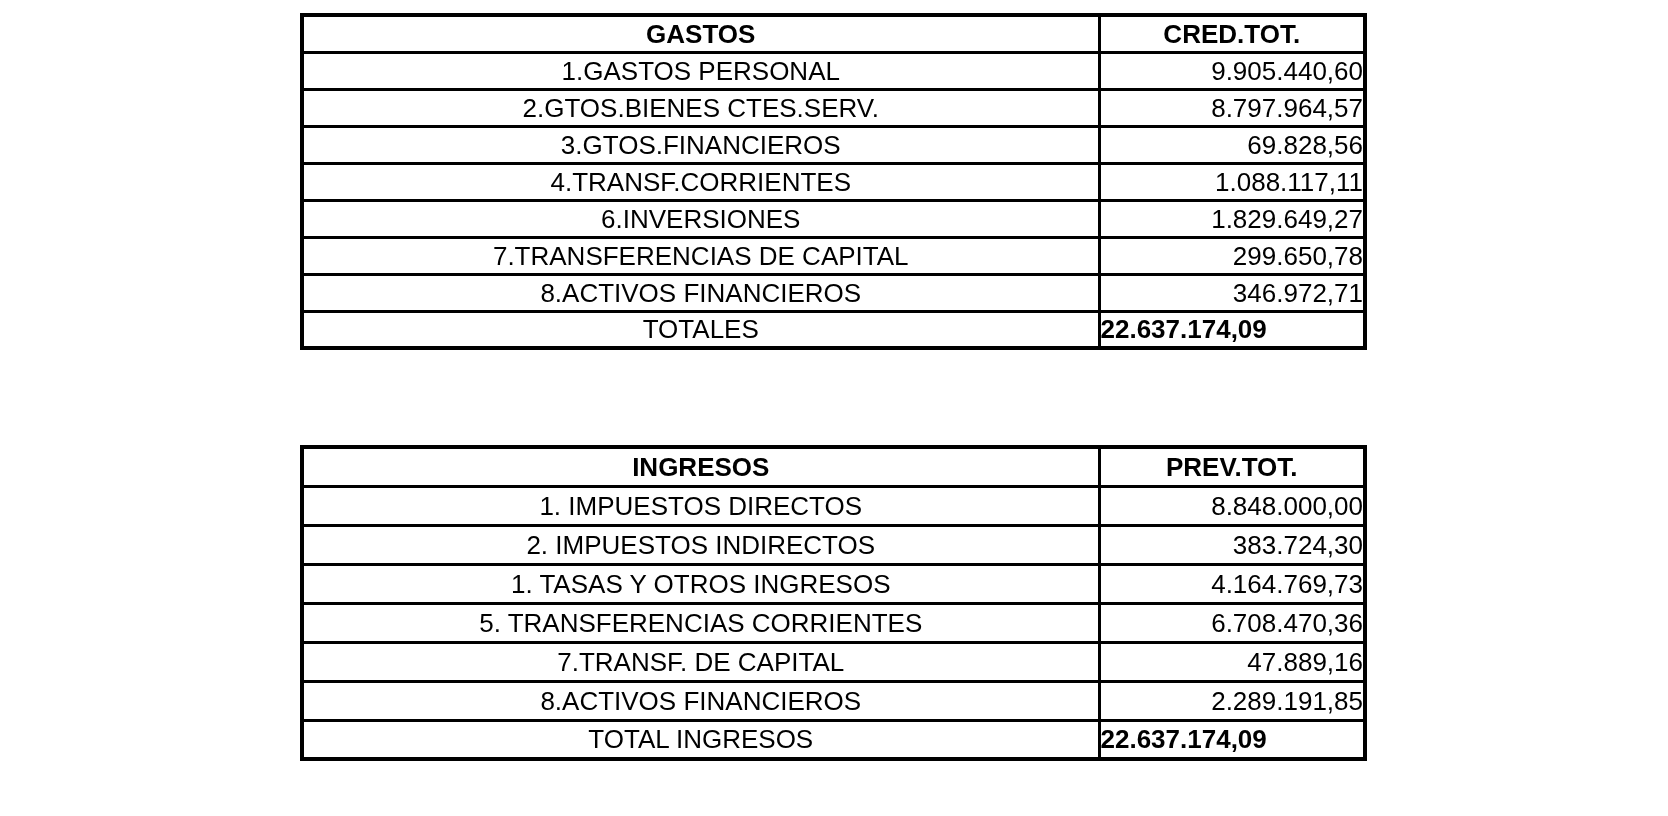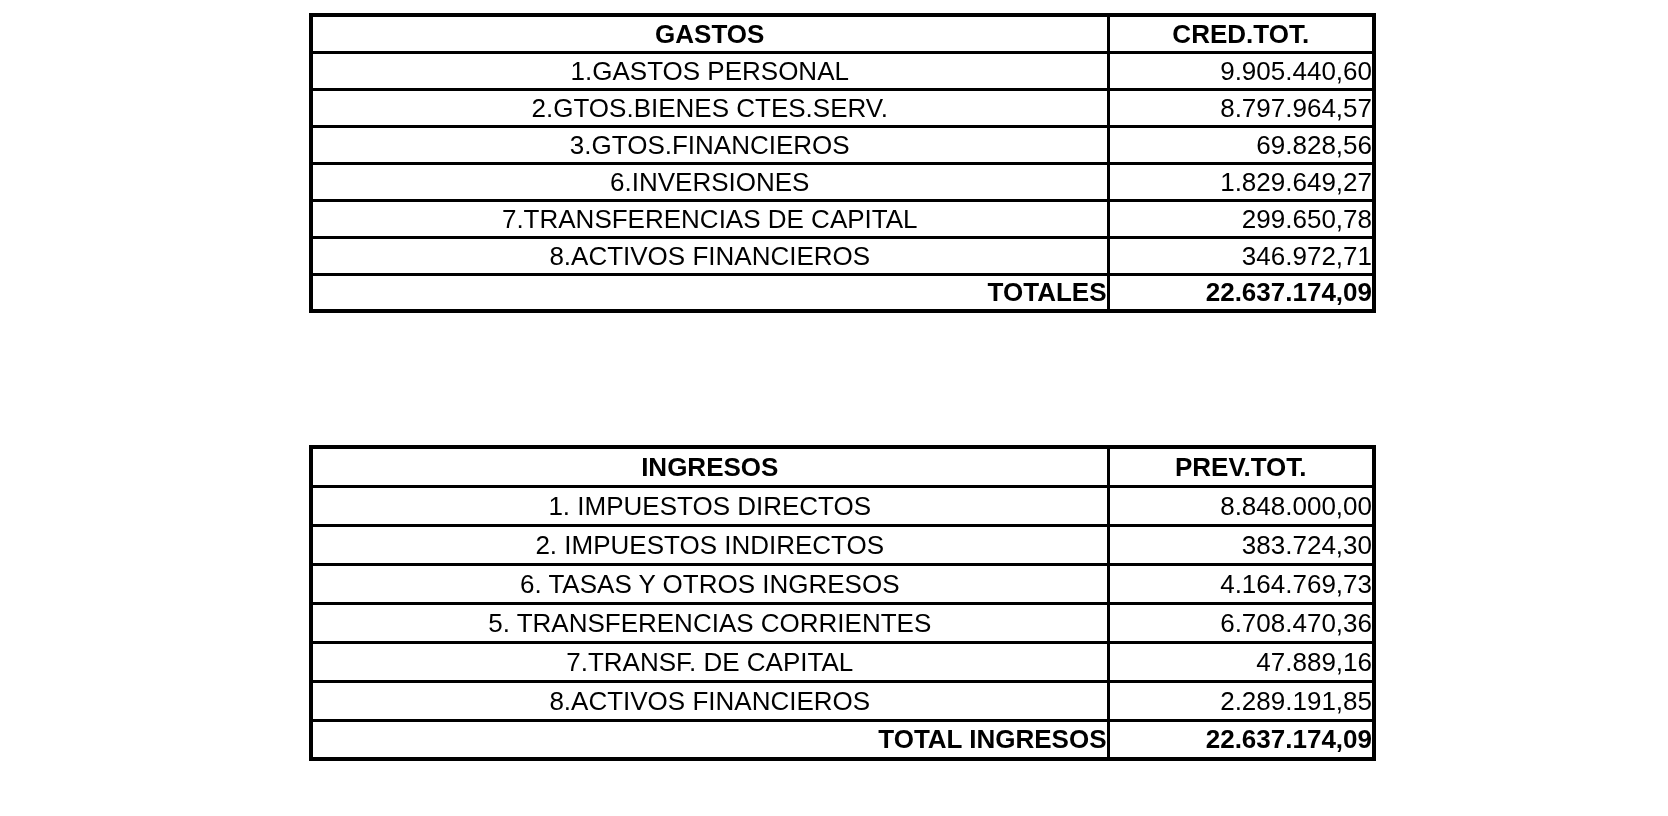--- a/index.html
+++ b/index.html
@@ -9,21 +9,21 @@
   }
   body {
     width: 1668px;
     height: 816px;
     position: relative;
     font-family: "Liberation Sans", sans-serif;
     color: #000000;
   }
   table.budget {
     position: absolute;
-    left: 309px;
+    left: 300px;
     border-collapse: collapse;
     table-layout: fixed;
     width: 1063px;
     border: 4px solid #000000;
   }
   #gastos-table { top: 13px; }
   #ingresos-table { top: 445px; }
   table.budget th, table.budget td {
     border: 3px solid #000000;
     font-size: 26px;
@@ -43,27 +43,27 @@
   }
   .label-cell {
     text-align: center;
     padding-left: 17px;
   }
   .value-cell {
     text-align: right;
     padding-right: 40px;
   }
   .total-label-cell {
-    font-weight: bold;
-    text-align: right;
+    font-weight: normal;
+    text-align: center;
     padding-right: 60px;
   }
   .total-value-cell {
     font-weight: bold;
-    text-align: right;
+    text-align: left;
     padding-right: 40px;
   }
 </style>
 </head>
 <body>
 
 <table class="budget" id="gastos-table">
   <colgroup>
       <col class="col-label">
       <col class="col-value">
@@ -77,20 +77,24 @@
     <td class="label-cell">1.GASTOS PERSONAL</td>
     <td class="value-cell">9.905.440,60</td>
   </tr>
   <tr>
     <td class="label-cell">2.GTOS.BIENES CTES.SERV.</td>
     <td class="value-cell">8.797.964,57</td>
   </tr>
   <tr>
     <td class="label-cell">3.GTOS.FINANCIEROS</td>
     <td class="value-cell">69.828,56</td>
+  </tr>
+  <tr>
+    <td class="label-cell">4.TRANSF.CORRIENTES</td>
+    <td class="value-cell">1.088.117,11</td>
   </tr>
   <tr>
     <td class="label-cell">6.INVERSIONES</td>
     <td class="value-cell">1.829.649,27</td>
   </tr>
   <tr>
     <td class="label-cell">7.TRANSFERENCIAS DE CAPITAL</td>
     <td class="value-cell">299.650,78</td>
   </tr>
   <tr>
@@ -116,21 +120,21 @@
   </tr>
   <tr>
     <td class="label-cell">1. IMPUESTOS DIRECTOS</td>
     <td class="value-cell">8.848.000,00</td>
   </tr>
   <tr>
     <td class="label-cell">2. IMPUESTOS INDIRECTOS</td>
     <td class="value-cell">383.724,30</td>
   </tr>
   <tr>
-    <td class="label-cell">6. TASAS Y OTROS INGRESOS</td>
+    <td class="label-cell">1. TASAS Y OTROS INGRESOS</td>
     <td class="value-cell">4.164.769,73</td>
   </tr>
   <tr>
     <td class="label-cell">5. TRANSFERENCIAS CORRIENTES</td>
     <td class="value-cell">6.708.470,36</td>
   </tr>
   <tr>
     <td class="label-cell">7.TRANSF. DE CAPITAL</td>
     <td class="value-cell">47.889,16</td>
   </tr>

